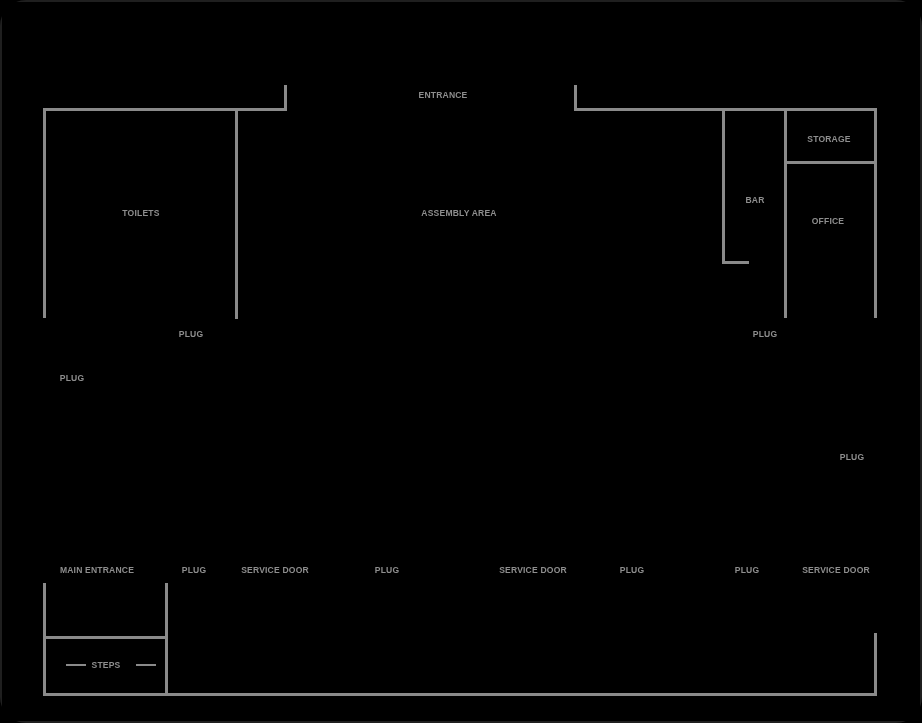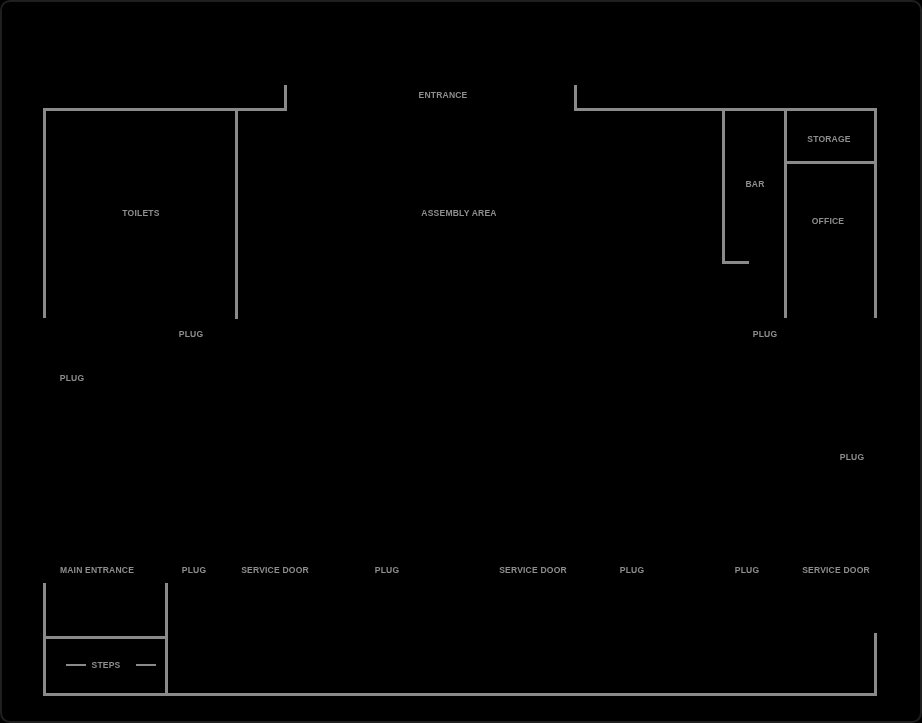--- a/index.html
+++ b/index.html
@@ -7,20 +7,21 @@
     padding: 0;
     background: #000;
   }
   #canvas {
     position: relative;
     width: 922px;
     height: 723px;
     background: var(--bg, #000);
     overflow: hidden;
     font-family: "Liberation Sans", sans-serif;
+    border-radius: 26px;
   }
   #frame {
     position: absolute;
     inset: 0;
     border: 2px solid var(--frame, #1f1f1f);
     border-radius: 10px;
     pointer-events: none;
   }
   .wall {
     position: absolute;
@@ -58,21 +59,21 @@
       <div class="wall" style="left: 874px; top: 633px; width: 3px; height: 60px;"></div>
       <div class="wall" style="left: 43px; top: 583px; width: 3px; height: 110px;"></div>
       <div class="wall" style="left: 165px; top: 583px; width: 3px; height: 110px;"></div>
       <div class="wall" style="left: 43px; top: 636px; width: 125px; height: 3px;"></div>
       <div class="wall" style="left: 66px; top: 664px; width: 20px; height: 2px;"></div>
       <div class="wall" style="left: 136px; top: 664px; width: 20px; height: 2px;"></div>
       <div class="label" style="left: 443px; top: 95px;">ENTRANCE</div>
       <div class="label" style="left: 141px; top: 213px;">TOILETS</div>
       <div class="label" style="left: 459px; top: 213px;">ASSEMBLY AREA</div>
       <div class="label" style="left: 829px; top: 139px;">STORAGE</div>
-      <div class="label" style="left: 755px; top: 184px; text-align: center;">BAR</div>
+      <div class="label" style="left: 755px; top: 200px; text-align: center;">BAR</div>
       <div class="label" style="left: 828px; top: 221px;">OFFICE</div>
       <div class="label" style="left: 191px; top: 334px;">PLUG</div>
       <div class="label" style="left: 765px; top: 334px;">PLUG</div>
       <div class="label" style="left: 72px; top: 378px;">PLUG</div>
       <div class="label" style="left: 852px; top: 457px;">PLUG</div>
       <div class="label" style="left: 97px; top: 570px;">MAIN ENTRANCE</div>
       <div class="label" style="left: 194px; top: 570px;">PLUG</div>
       <div class="label" style="left: 275px; top: 570px;">SERVICE DOOR</div>
       <div class="label" style="left: 387px; top: 570px;">PLUG</div>
       <div class="label" style="left: 533px; top: 570px;">SERVICE DOOR</div>

